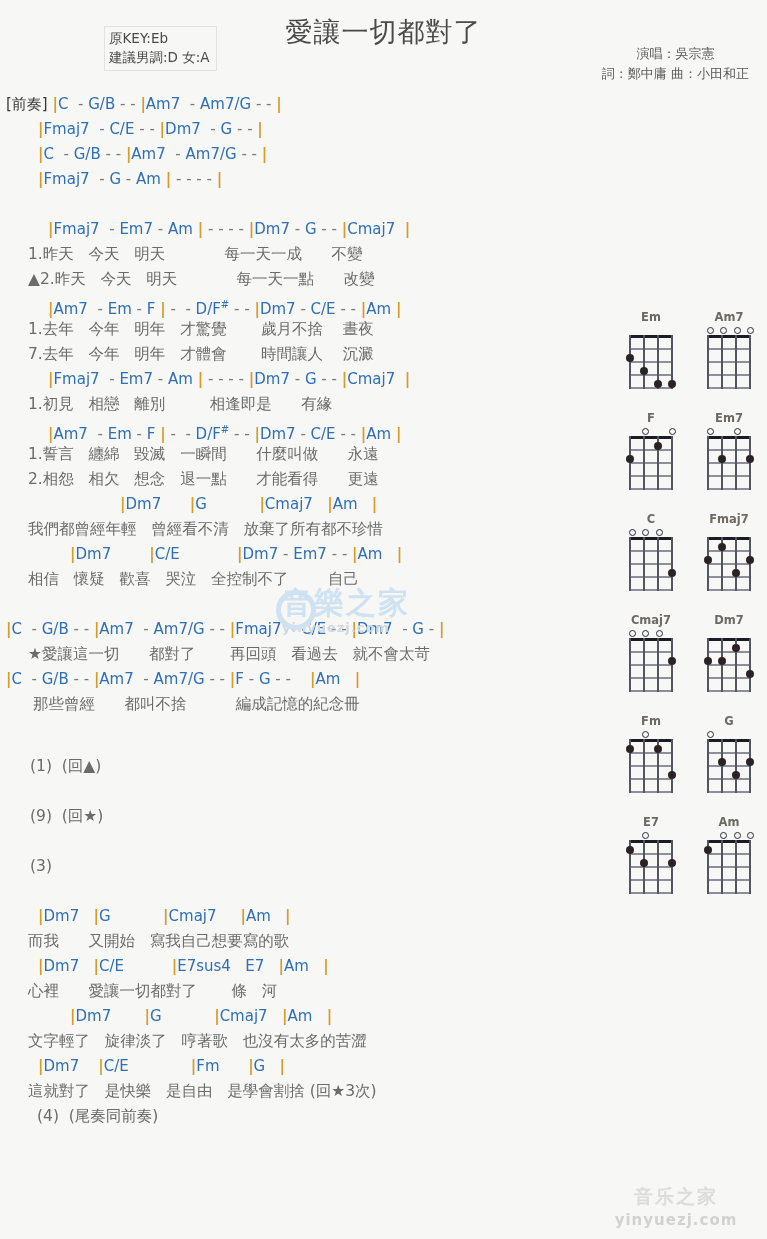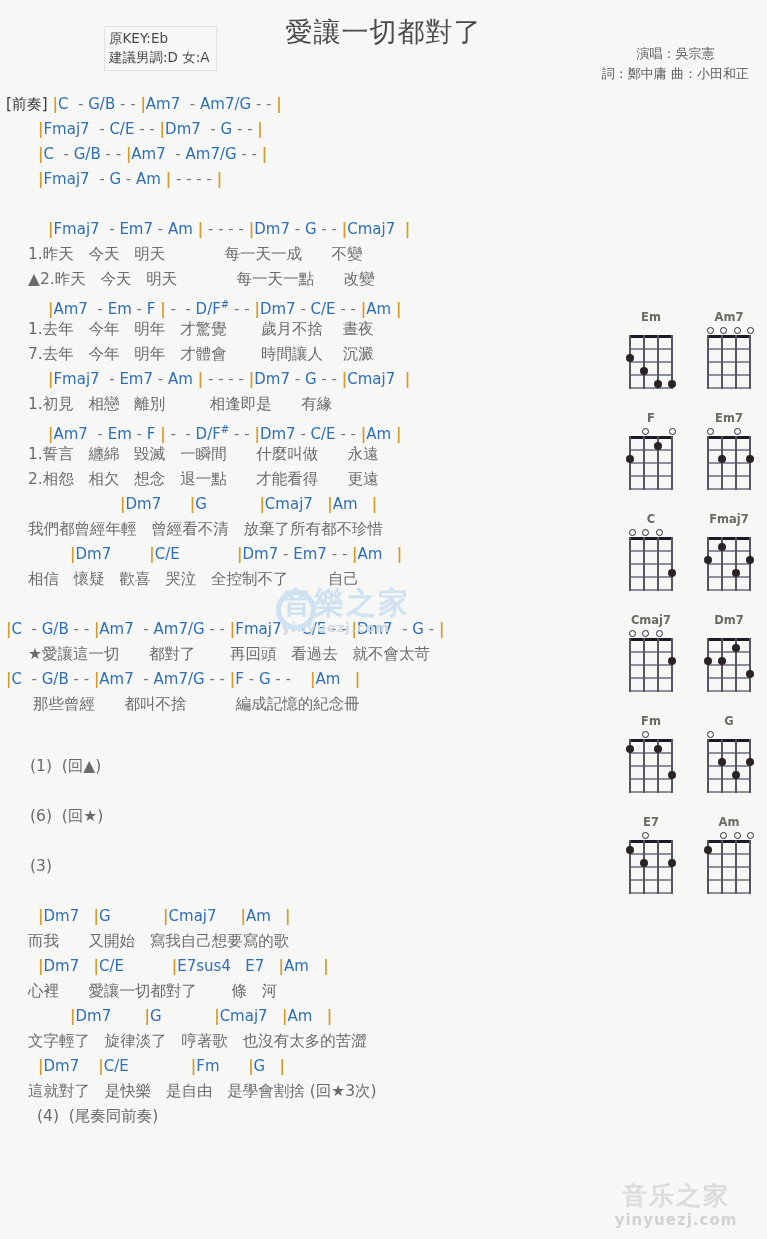--- a/index.html
+++ b/index.html
@@ -80,21 +80,21 @@
   }
   #wm-center .wm-circle{
     position:absolute;left:-6px;top:4px;width:30px;height:30px;
     border:5px solid #cfe2f2;border-radius:50%;
   }
   #wm-bottom{
     position:absolute;right:16px;bottom:10px;width:150px;text-align:center;
     pointer-events:none;
   }
   #wm-bottom .wb1{
-    font-size:25px;font-weight:bold;color:#dcdcdc;letter-spacing:2px;line-height:30px;
+    font-size:19px;font-weight:bold;color:#dcdcdc;letter-spacing:2px;line-height:30px;
   }
   #wm-bottom .wb2{
     font-size:15px;font-weight:bold;color:#d2d2d2;letter-spacing:1px;
   }
 </style>
 </head>
 <body>
 
 <div id="header">
   <div id="key-box">
@@ -130,21 +130,21 @@
     <div class="line" style="padding-left: 70px;"><span class="bar">|</span><span class="ch">Dm7</span>&nbsp;&nbsp;&nbsp;&nbsp;&nbsp;&nbsp;&nbsp;&nbsp;<span class="bar">|</span><span class="ch">C/E</span>&nbsp;&nbsp;&nbsp;&nbsp;&nbsp;&nbsp;&nbsp;&nbsp;&nbsp;&nbsp;&nbsp;&nbsp;<span class="bar">|</span><span class="ch">Dm7</span>&nbsp;<span class="dash">-</span>&nbsp;<span class="ch">Em7</span>&nbsp;<span class="dash">-</span>&nbsp;<span class="dash">-</span>&nbsp;<span class="bar">|</span><span class="ch">Am</span>&nbsp;&nbsp;&nbsp;<span class="bar">|</span></div>
     <div class="line lyr" style="padding-left: 28px;">相信   懷疑   歡喜   哭泣   全控制不了        自己</div>
     <div class="spacer"></div>
     <div class="line" style="padding-left: 6px;"><span class="bar">|</span><span class="ch">C</span>&nbsp;&nbsp;<span class="dash">-</span>&nbsp;<span class="ch">G/B</span>&nbsp;<span class="dash">-</span>&nbsp;<span class="dash">-</span>&nbsp;<span class="bar">|</span><span class="ch">Am7</span>&nbsp;&nbsp;<span class="dash">-</span>&nbsp;<span class="ch">Am7/G</span>&nbsp;<span class="dash">-</span>&nbsp;<span class="dash">-</span>&nbsp;<span class="bar">|</span><span class="ch">Fmaj7</span>&nbsp;&nbsp;<span class="dash">-</span>&nbsp;<span class="ch">C/E</span>&nbsp;<span class="dash">-</span>&nbsp;<span class="dash">-</span>&nbsp;<span class="bar">|</span><span class="ch">Dm7</span>&nbsp;&nbsp;<span class="dash">-</span>&nbsp;<span class="ch">G</span>&nbsp;<span class="dash">-</span>&nbsp;<span class="bar">|</span></div>
     <div class="line lyr" style="padding-left: 28px;">★愛讓這一切      都對了       再回頭   看過去   就不會太苛</div>
     <div class="line" style="padding-left: 6px;"><span class="bar">|</span><span class="ch">C</span>&nbsp;&nbsp;<span class="dash">-</span>&nbsp;<span class="ch">G/B</span>&nbsp;<span class="dash">-</span>&nbsp;<span class="dash">-</span>&nbsp;<span class="bar">|</span><span class="ch">Am7</span>&nbsp;&nbsp;<span class="dash">-</span>&nbsp;<span class="ch">Am7/G</span>&nbsp;<span class="dash">-</span>&nbsp;<span class="dash">-</span>&nbsp;<span class="bar">|</span><span class="ch">F</span>&nbsp;<span class="dash">-</span>&nbsp;<span class="ch">G</span>&nbsp;<span class="dash">-</span>&nbsp;<span class="dash">-</span>&nbsp;&nbsp;&nbsp;&nbsp;<span class="bar">|</span><span class="ch">Am</span>&nbsp;&nbsp;&nbsp;<span class="bar">|</span></div>
     <div class="line lyr" style="padding-left: 28px;"> 那些曾經      都叫不捨          編成記憶的紀念冊</div>
     <div class="spacer"></div>
     <div class="line lyr" style="padding-left: 30px; margin-top: 12px;">(1)  (回▲)</div>
     <div class="spacer"></div>
-    <div class="line lyr" style="padding-left: 30px;">(6)  (回★)</div>
+    <div class="line lyr" style="padding-left: 30px;">(9)  (回★)</div>
     <div class="spacer"></div>
     <div class="line lyr" style="padding-left: 30px;">(3)</div>
     <div class="spacer"></div>
     <div class="line" style="padding-left: 38px;"><span class="bar">|</span><span class="ch">Dm7</span>&nbsp;&nbsp;&nbsp;<span class="bar">|</span><span class="ch">G</span>&nbsp;&nbsp;&nbsp;&nbsp;&nbsp;&nbsp;&nbsp;&nbsp;&nbsp;&nbsp;&nbsp;<span class="bar">|</span><span class="ch">Cmaj7</span>&nbsp;&nbsp;&nbsp;&nbsp;&nbsp;<span class="bar">|</span><span class="ch">Am</span>&nbsp;&nbsp;&nbsp;<span class="bar">|</span></div>
     <div class="line lyr" style="padding-left: 28px;">而我      又開始   寫我自己想要寫的歌</div>
     <div class="line" style="padding-left: 38px;"><span class="bar">|</span><span class="ch">Dm7</span>&nbsp;&nbsp;&nbsp;<span class="bar">|</span><span class="ch">C/E</span>&nbsp;&nbsp;&nbsp;&nbsp;&nbsp;&nbsp;&nbsp;&nbsp;&nbsp;&nbsp;<span class="bar">|</span><span class="ch">E7sus4</span>&nbsp;&nbsp;&nbsp;<span class="ch">E7</span>&nbsp;&nbsp;&nbsp;<span class="bar">|</span><span class="ch">Am</span>&nbsp;&nbsp;&nbsp;<span class="bar">|</span></div>
     <div class="line lyr" style="padding-left: 28px;">心裡      愛讓一切都對了       條   河</div>
     <div class="line" style="padding-left: 70px;"><span class="bar">|</span><span class="ch">Dm7</span>&nbsp;&nbsp;&nbsp;&nbsp;&nbsp;&nbsp;&nbsp;<span class="bar">|</span><span class="ch">G</span>&nbsp;&nbsp;&nbsp;&nbsp;&nbsp;&nbsp;&nbsp;&nbsp;&nbsp;&nbsp;&nbsp;<span class="bar">|</span><span class="ch">Cmaj7</span>&nbsp;&nbsp;&nbsp;<span class="bar">|</span><span class="ch">Am</span>&nbsp;&nbsp;&nbsp;<span class="bar">|</span></div>
     <div class="line lyr" style="padding-left: 28px;">文字輕了   旋律淡了   哼著歌   也沒有太多的苦澀</div>
     <div class="line" style="padding-left: 38px;"><span class="bar">|</span><span class="ch">Dm7</span>&nbsp;&nbsp;&nbsp;&nbsp;<span class="bar">|</span><span class="ch">C/E</span>&nbsp;&nbsp;&nbsp;&nbsp;&nbsp;&nbsp;&nbsp;&nbsp;&nbsp;&nbsp;&nbsp;&nbsp;&nbsp;<span class="bar">|</span><span class="ch">Fm</span>&nbsp;&nbsp;&nbsp;&nbsp;&nbsp;&nbsp;<span class="bar">|</span><span class="ch">G</span>&nbsp;&nbsp;&nbsp;<span class="bar">|</span></div>

